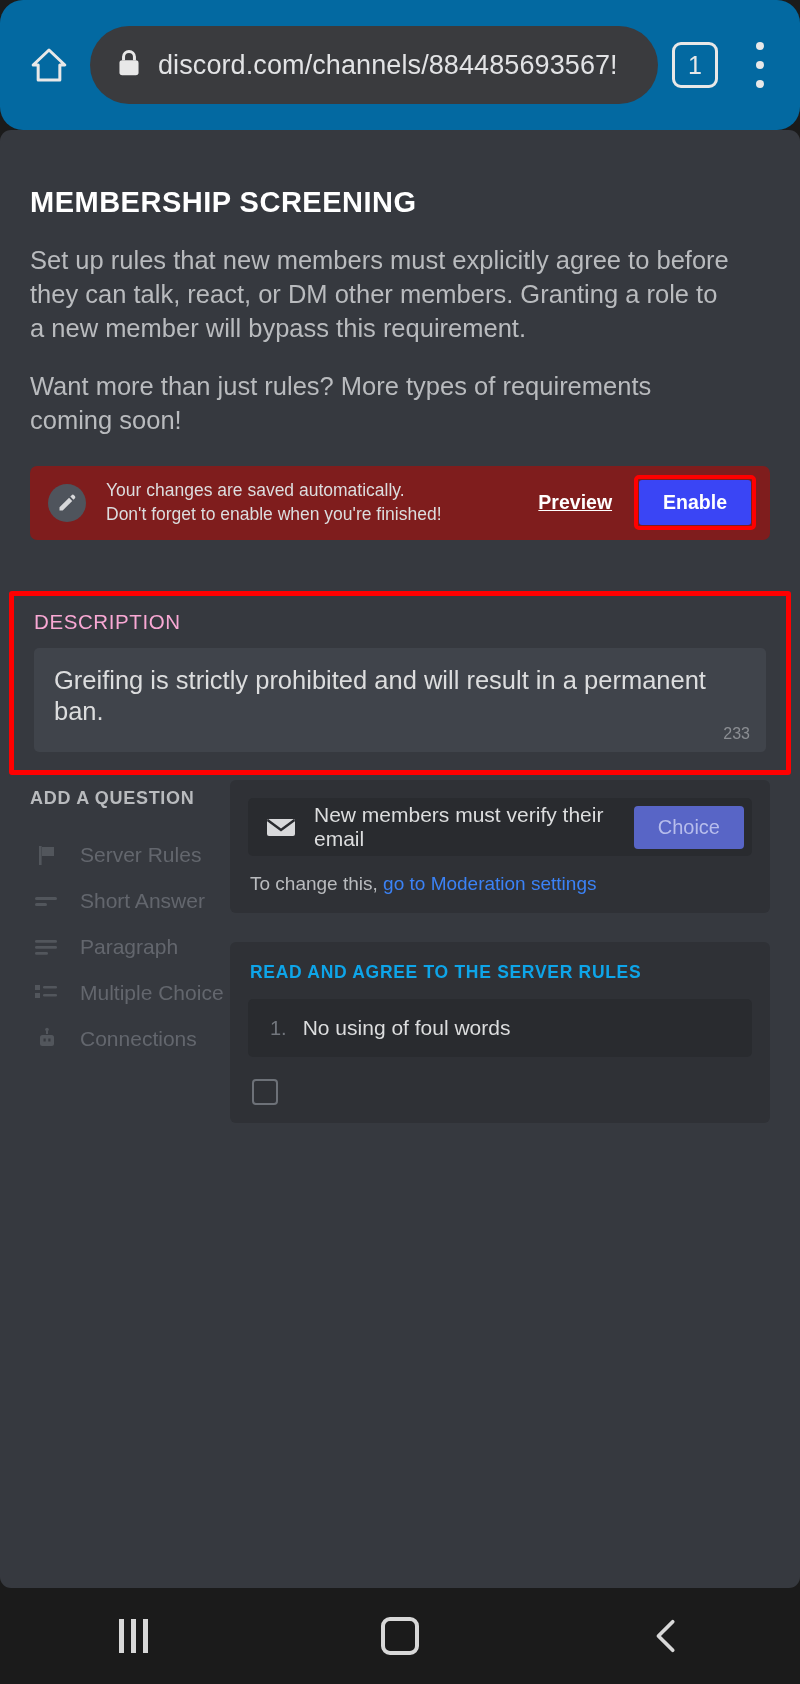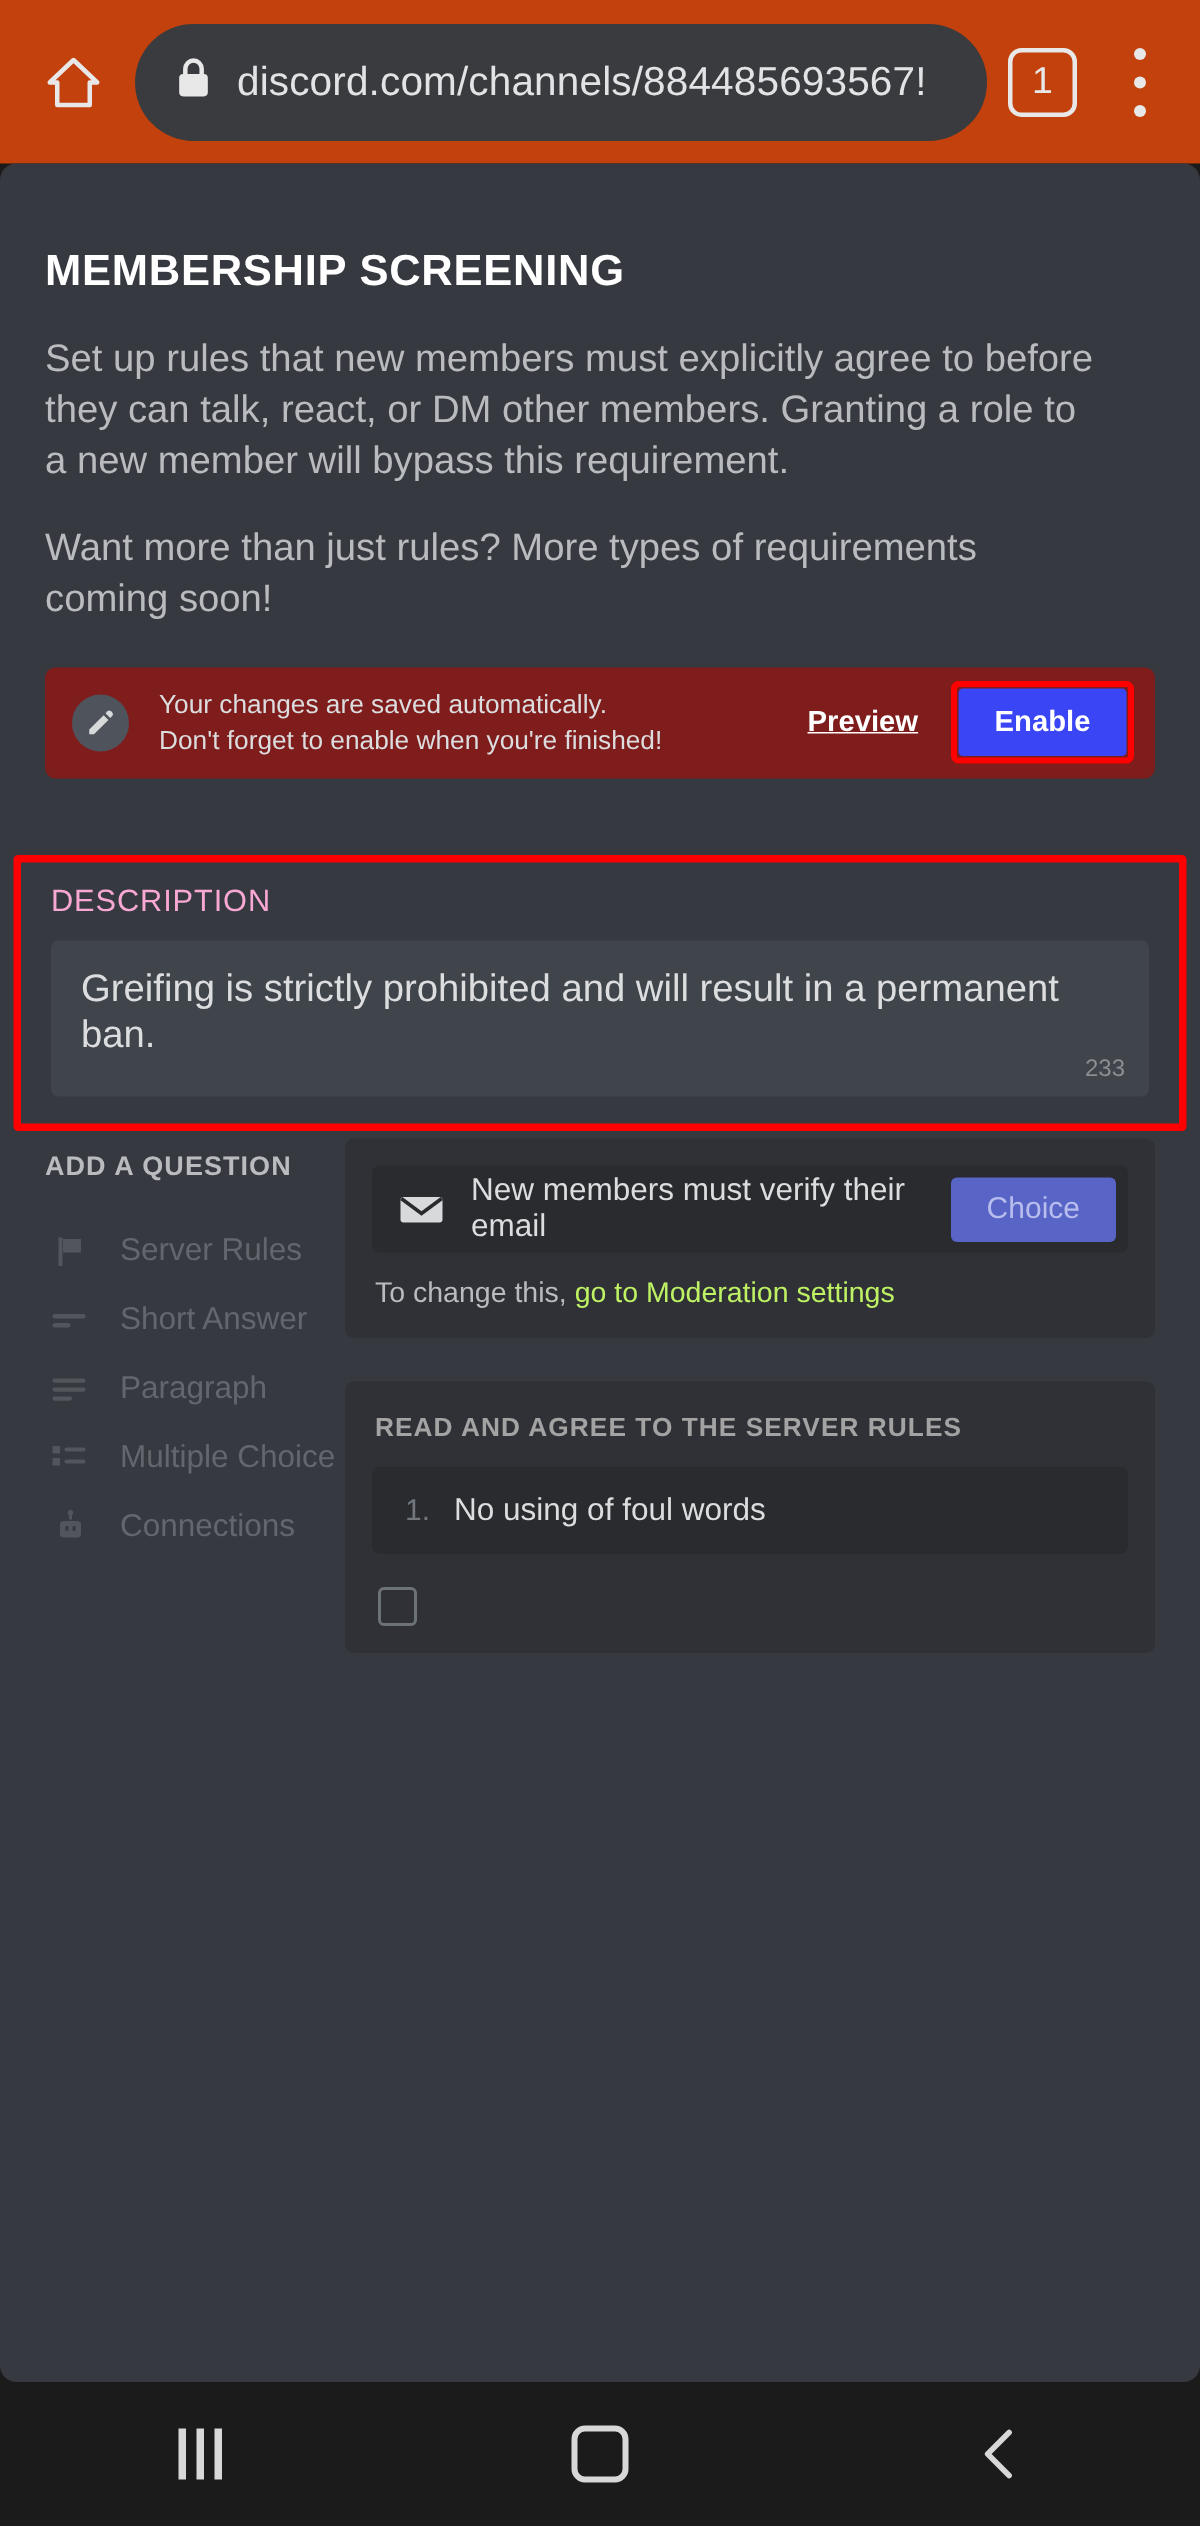--- a/index.html
+++ b/index.html
@@ -12,26 +12,27 @@
   .phone {
     position: relative;
     width: 800px; height: 1684px;
     background: #1b1b1b;
     display: flex;
     flex-direction: column;
   }
 
   
   .browser-bar {
-    height: 109px;
-    background: #c2410c;
+    height: 130px;
+    background: #0369a1;
     display: flex;
     align-items: center;
     padding: 0 18px;
     flex: 0 0 auto;
+    border-radius: 23px;
   }
   .home-btn {
     width: 62px; height: 62px;
     display: flex; align-items: center; justify-content: center;
     flex: 0 0 auto;
   }
   .omnibox {
     flex: 1 1 auto;
     height: 78px;
     margin: 0 14px 0 10px;
@@ -229,30 +230,30 @@
     padding: 10px 24px;
     border-radius: 4px;
     white-space: nowrap;
   }
   .change-line {
     margin-top: 17px;
     color: #b9bbbe;
     font-size: 19px;
     padding-left: 2px;
   }
-  .change-line a { color: #bef264; text-decoration: none; text-align: center; }
+  .change-line a { color: #3b82f6; text-decoration: none; text-align: center; }
 
   .rules-card {
     background: #2f3136;
     border-radius: 6px;
     padding: 20px 18px 18px 18px;
     margin-top: 29px;
   }
   .rules-title {
-    color: #a3a3a3;
+    color: #0ea5e9;
     font-size: 17.5px;
     font-weight: bold;
     letter-spacing: .7px;
     margin-bottom: 16px;
     padding-left: 2px;
   }
   .rule-row {
     background: #292b2f;
     border-radius: 5px;
     height: 58px;

